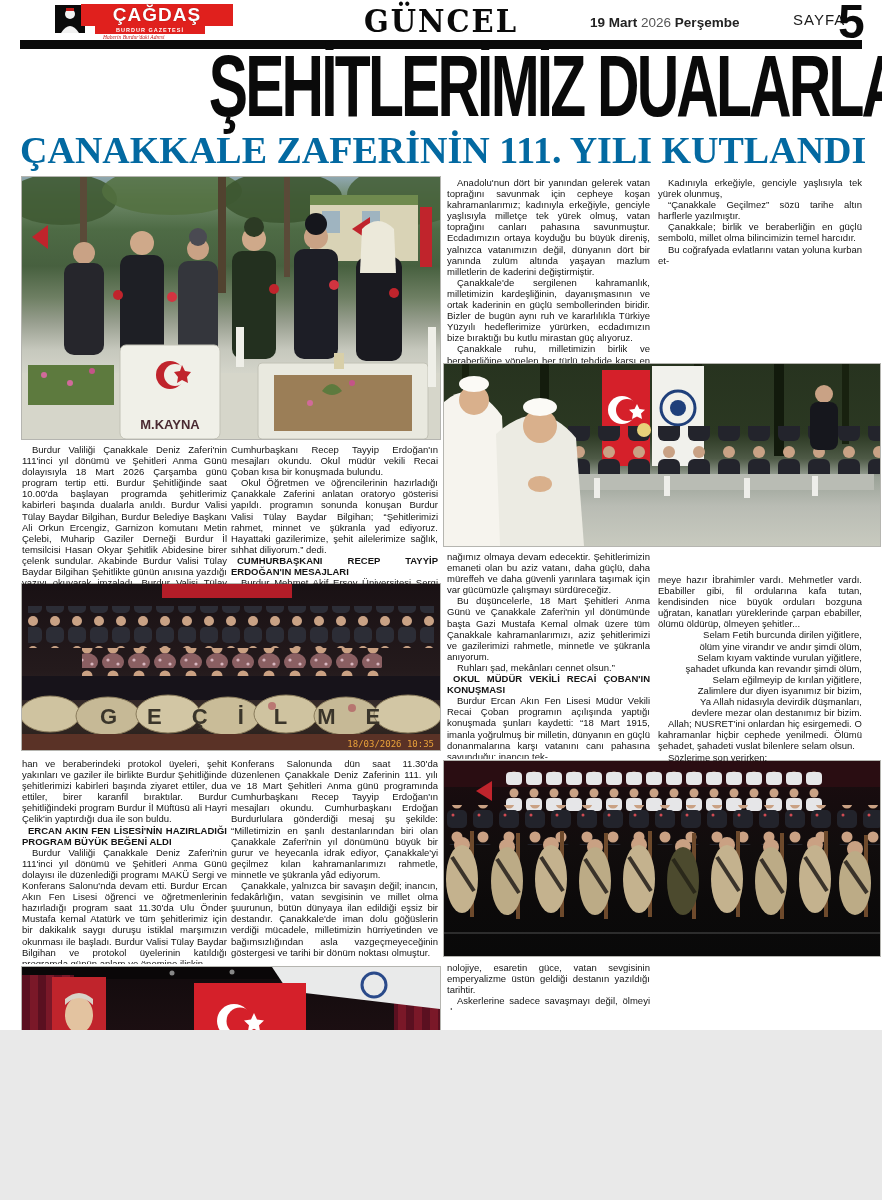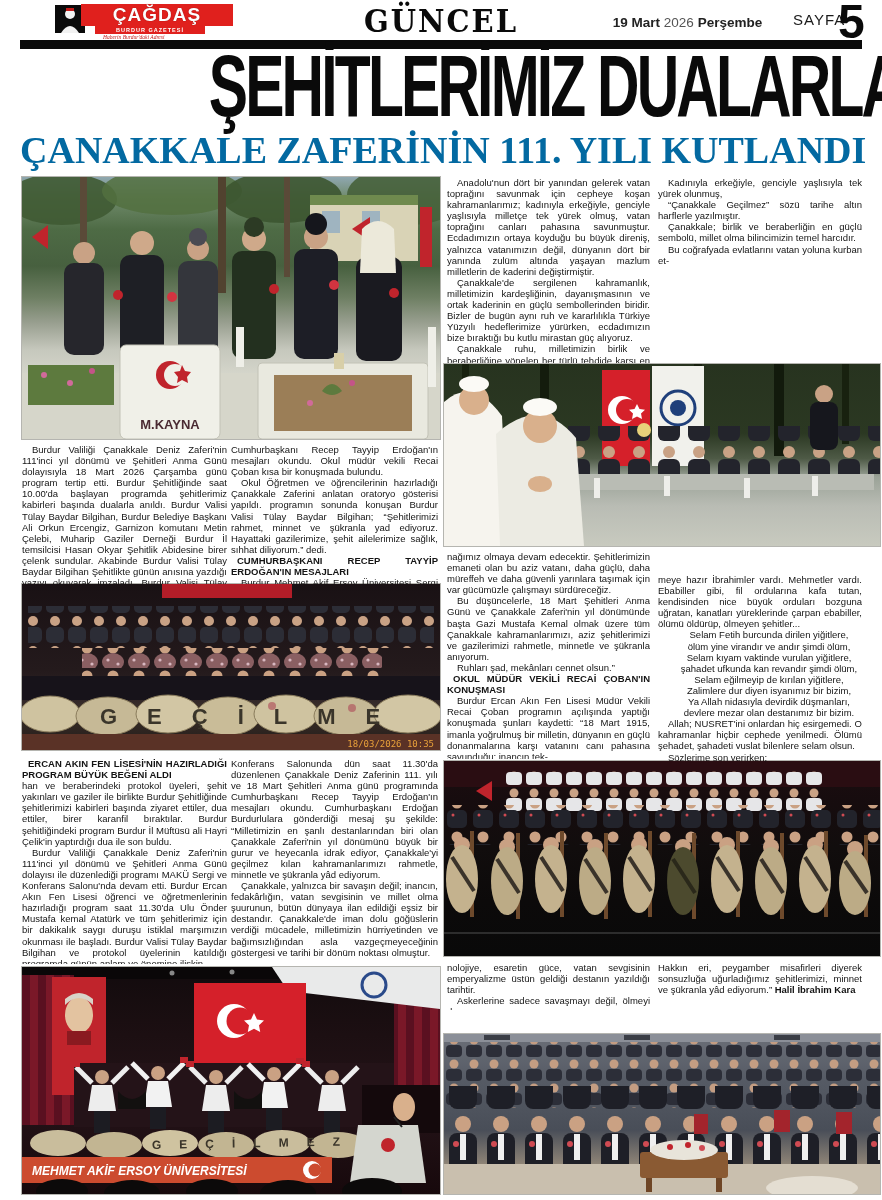--- a/index.html
+++ b/index.html
@@ -1,49 +1,49 @@
 <!DOCTYPE html>
 <html lang="tr"><head>
 <meta charset="utf-8">
 <style>
   html,body{margin:0;padding:0;background:#e9e9e9;}
-  #page{position:relative;width:882px;height:1200px;background:#ffffff;overflow:hidden;
+  #page{position:relative;width:882px;height:1030px;background:#ffffff;overflow:hidden;
         font-family:"Liberation Sans",sans-serif;color:#111;}
   
   .logo{position:absolute;left:55px;top:4px;width:200px;height:34px;}
   .logo-emblem{position:absolute;left:0;top:1px;width:30px;height:28px;background:#0a0a0a;}
   .logo-emblem svg{display:block;}
   .logo-red{position:absolute;left:26px;top:0;width:152px;height:22px;background:#e0201d;
             color:#fff;font-weight:bold;font-size:19px;letter-spacing:1px;text-align:center;
             line-height:22px;font-family:"Liberation Sans",sans-serif;text-shadow:0 0 1px #7a0000;}
   .logo-sub{position:absolute;left:40px;top:22px;width:110px;height:8px;background:#e0201d;color:#fff;
             font-size:5.5px;font-weight:bold;text-align:center;line-height:8px;letter-spacing:1px;}
   .logo-tagline{position:absolute;left:48px;top:30px;width:130px;font-size:5.5px;color:#c41a18;
             font-style:italic;font-family:"Liberation Serif",serif;}
   .section-title{position:absolute;left:341px;top:6px;width:200px;text-align:center;
             font-family:"DejaVu Serif",serif;font-weight:bold;font-size:29px;line-height:30px;
             letter-spacing:2px;transform:scaleY(1.12);color:#0a0a0a;}
-  .dateline{position:absolute;left:590px;top:15px;width:195px;text-align:center;font-size:13.5px;color:#222;}
+  .dateline{position:absolute;left:590px;top:15px;width:195px;text-align:left;font-size:13.5px;color:#222;}
   .dateline .dim{color:#555;font-weight:normal;}
   .sayfa-label{position:absolute;left:793px;top:11px;font-size:15px;letter-spacing:1px;color:#1a1a1a;}
   .page-number{position:absolute;left:838px;top:-6px;font-size:48px;font-weight:bold;color:#0a0a0a;}
   .header-rule{position:absolute;left:20px;top:40px;width:842px;height:9px;background:#0a0a0a;}
   
   .headline{position:absolute;left:20px;top:44px;width:842px;height:84px;text-align:center;white-space:nowrap;}
   .headline span{display:inline-block;font-weight:bold;font-size:84px;line-height:84px;letter-spacing:-4px;
             transform:scaleX(0.70) scaleY(1.04);transform-origin:center;color:#0a0a0a;}
   .subheadline{position:absolute;left:20px;top:128px;width:842px;height:44px;text-align:center;white-space:nowrap;
             font-family:"Liberation Serif",serif;font-weight:bold;font-size:38px;line-height:44px;color:#0369a1;}
   
   .textblock{position:absolute;font-size:9.5px;line-height:11.1px;color:#141414;overflow:hidden;}
   .para{margin:0;padding:0;}
   .para.body{text-indent:10px;text-align:justify;}
   .para.cont{text-indent:0;text-align:justify;}
   .para.heading{font-weight:bold;text-indent:6px;text-align:justify;}
-  .para.verse{text-indent:0;padding-left:5px;text-align:center;margin-left:13px;}
+  .para.verse{text-indent:0;padding-left:5px;text-align:right;margin-left:13px;}
   .para b{font-weight:bold;}
   
   .photo{position:absolute;overflow:hidden;border:1px solid #b5b5b0;box-sizing:border-box;}
   .photo svg{display:block;}
   .p1{background:linear-gradient(180deg,#8fa7b0 0%,#6f8a6a 8%,#4e6b45 20%,#47603f 34%,#6e7f63 46%,#9aa091 56%,#c6c8bd 66%,#dcdcd2 80%,#cfd0c5 100%);}
   .p2{background:linear-gradient(180deg,#27331f 0%,#2b3822 38%,#4e5a46 52%,#9aa297 62%,#b9bcb4 78%,#c8cabf 100%);}
   .p3{background:linear-gradient(180deg,#191114 0%,#241a1c 52%,#2e2326 68%,#3a2f2a 74%,#241c18 100%);}
   .p4{background:linear-gradient(180deg,#1c0d10 0%,#160c0e 22%,#110d0d 45%,#0c0a0a 72%,#090909 100%);}
   .p5{background:linear-gradient(180deg,#120b0d 0%,#1c0f12 30%,#241318 60%,#17090c 100%);}
   .p6{background:linear-gradient(180deg,#6b6f78 0%,#555a64 30%,#494e58 60%,#9a8d7c 85%,#c9bfae 100%);}
@@ -489,29 +489,26 @@
       <p class="para verse">Selam kıyam vaktinde vurulan yiğitlere,</p>
       <p class="para verse">şahadet ufkunda kan revandır şimdi ölüm,</p>
       <p class="para verse">Selam eğilmeyip de kırılan yiğitlere,</p>
       <p class="para verse">Zalimlere dur diyen isyanımız bir bizim,</p>
       <p class="para verse">Ya Allah nidasıyla devirdik düşmanları,</p>
       <p class="para verse">devlere mezar olan destanımız bir bizim.</p>
       <p class="para body">Allah; NUSRET'ini onlardan hiç esirgemedi. O kahramanlar hiçbir cephede yenilmedi. Ölümü şehadet, şahadeti vuslat bilenlere selam olsun.</p>
       <p class="para body">Sözlerime son verirken;</p>
     </div>
   <div class="textblock" style="left:22px;top:758px;width:205px;height:206px;">
+      <p class="para cont">han ve beraberindeki protokol üyeleri, şehit yakınları ve gaziler ile birlikte Burdur Şehitliğinde şehitlerimizi kabirleri başında ziyaret ettiler, dua ettiler, birer karanfil bıraktılar. Burdur şehitliğindeki program Burdur İl Müftüsü ali Hayri Çelik'in yaptırdığı dua ile son buldu.</p>
       <p class="para heading">ERCAN AKIN FEN LİSESİ'NİN HAZIRLADIĞI PROGRAM BÜYÜK BEĞENİ ALDI</p>
-      <p class="para cont">han ve beraberindeki protokol üyeleri, şehit yakınları ve gaziler ile birlikte Burdur Şehitliğinde şehitlerimizi kabirleri başında ziyaret ettiler, dua ettiler, birer karanfil bıraktılar. Burdur şehitliğindeki program Burdur İl Müftüsü ali Hayri Çelik'in yaptırdığı dua ile son buldu.</p>
       <p class="para body">Burdur Valiliği Çanakkale Deniz Zaferi'nin 111'inci yıl dönümü ve Şehitleri Anma Günü dolayısı ile düzenlediği programı MAKÜ Sergi ve Konferans Salonu'nda devam etti. Burdur Ercan Akın Fen Lisesi öğrenci ve öğretmenlerinin hazırladığı program saat 11.30'da Ulu Önder Mustafa kemal Atatürk ve tüm şehitlerimiz için bir dakikalık saygı duruşu istiklal marşımızın okunması ile başladı. Burdur Valisi Tülay Baydar Bilgihan ve protokol üyelerinin katıldığı programda günün anlam ve önemine ilişkin</p>
     </div>
   <div class="textblock" style="left:231px;top:758px;width:207px;height:206px;">
       <p class="para cont">Konferans Salonunda dün saat 11.30'da düzenlenen Çanakkale Deniz Zaferinin 111. yılı ve 18 Mart Şehitleri Anma günü programında Cumhurbaşkanı Recep Tayyip Erdoğan'ın mesajları okundu. Cumhurbaşkanı Erdoğan Burdurlulara gönderdiği mesaj şu şekilde: “Milletimizin en şanlı destanlarından biri olan Çanakkale Zaferi'nin yıl dönümünü büyük bir gurur ve heyecanla idrak ediyor, Çanakkale'yi geçilmez kılan kahramanlarımızı rahmetle, minnetle ve şükranla yâd ediyorum.</p>
       <p class="para body">Çanakkale, yalnızca bir savaşın değil; inancın, fedakârlığın, vatan sevgisinin ve millet olma şuurunun, bütün dünyaya ilan edildiği eşsiz bir destandır. Çanakkale'de iman dolu göğüslerin verdiği mücadele, milletimizin hürriyetinden ve bağımsızlığından asla vazgeçmeyeceğinin göstergesi ve tarihi bir dönüm noktası olmuştur.</p>
     </div>
   <div class="textblock" style="left:447px;top:962px;width:203px;height:48px;">
       <p class="para cont">nolojiye, esaretin güce, vatan sevgisinin emperyalizme üstün geldiği destanın yazıldığı tarihtir.</p>
       <p class="para body">Askerlerine sadece savaşmayı değil, ölmeyi de</p>
     </div>
-  <div class="textblock" style="left:658px;top:962px;width:204px;height:48px;">
-      <p class="para cont">Hakkın eri, peygamber misafirleri diyerek sonsuzluğa uğurladığımız şehitlerimizi, minnet ve şükranla yâd ediyorum.”<b> Halil İbrahim Kara</b></p>
-    </div>
 
 </div>
 
 </body></html>

